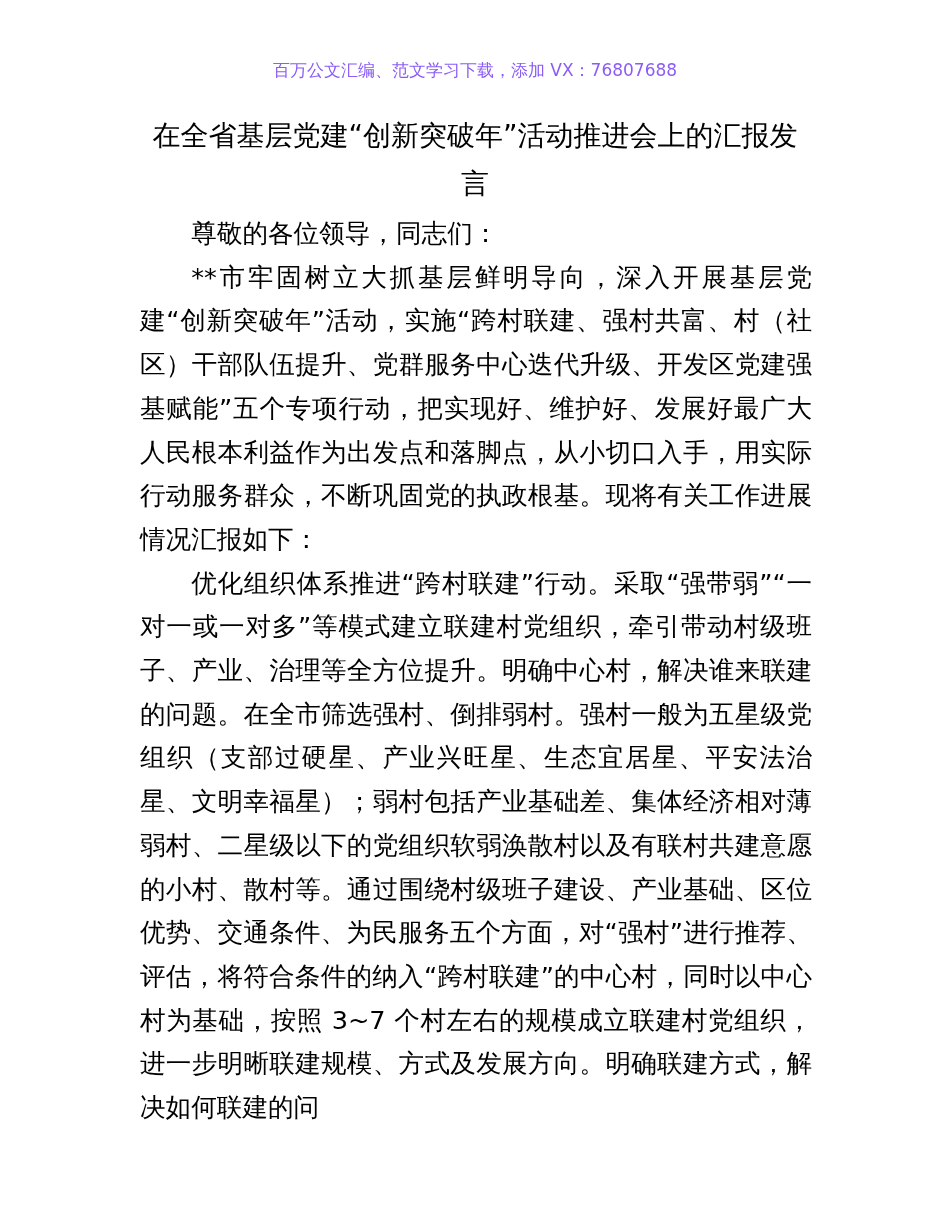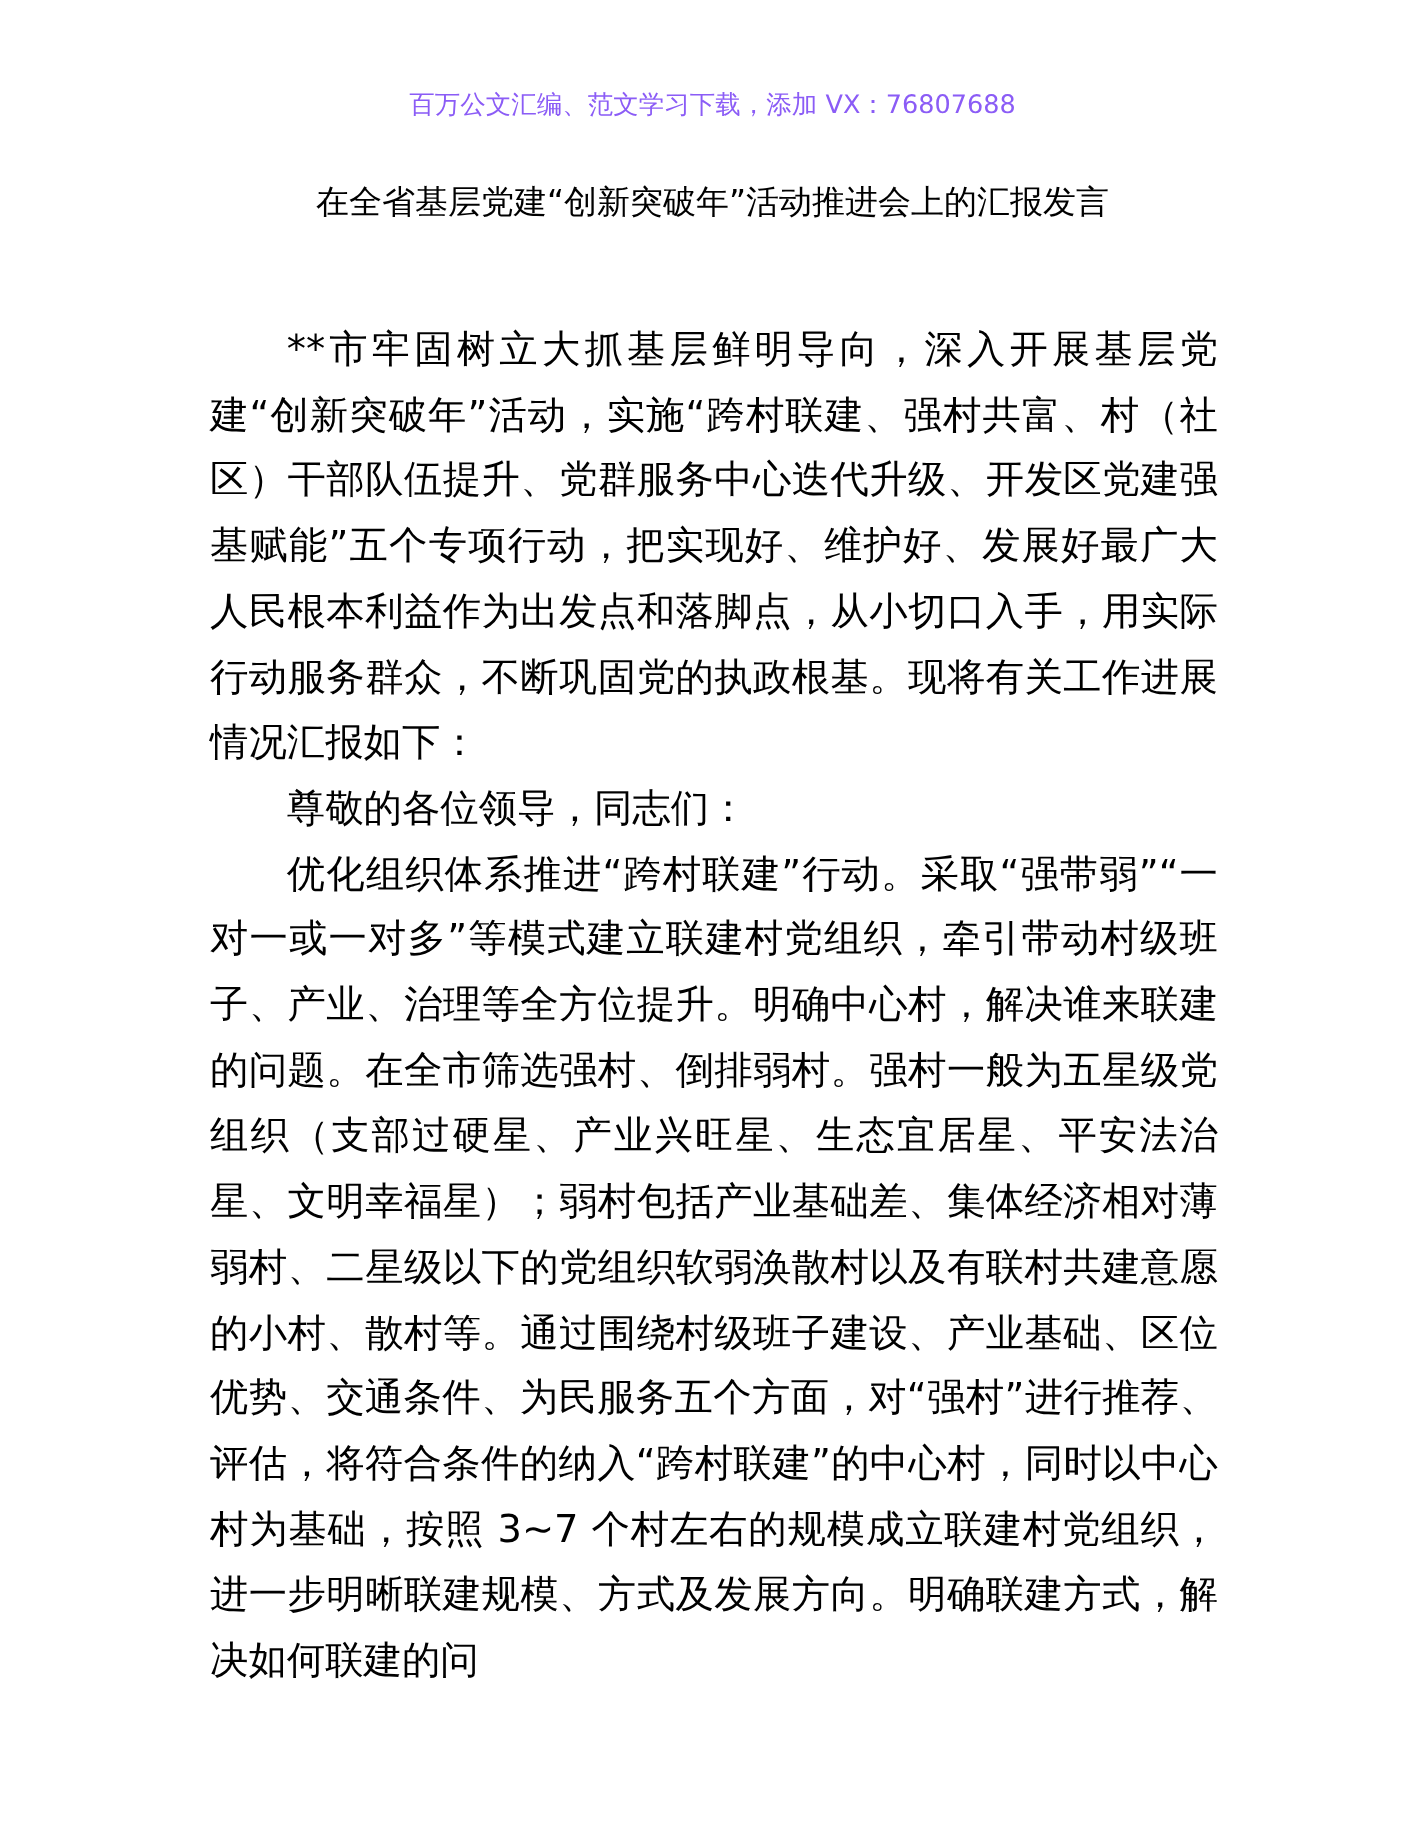--- a/index.html
+++ b/index.html
@@ -25,21 +25,21 @@
       line-height: 28px;
       color: #8b5cf6;
       letter-spacing: 0px;
     }
     .doc-title {
       position: absolute;
       top: 112px;
       left: 140px;
       width: 670px;
       text-align: center;
-      font-size: 22px;
+      font-size: 28px;
       line-height: 48px;
       color: #000000;
       margin: 0;
       font-weight: normal;
     }
     .doc-body {
       position: absolute;
       top: 212px;
       left: 140px;
       width: 672px;
@@ -57,16 +57,16 @@
     }
   </style>
 </head>
 <body>
 
 <div class="header-banner">百万公文汇编、范文学习下载，添加 VX：76807688</div>
 
 <h1 class="doc-title">在全省基层党建“创新突破年”活动推进会上的汇报发言</h1>
 
 <div class="doc-body">
+  <p class="para greeting">尊敬的各位领导，同志们：</p>
   <p class="para">**市牢固树立大抓基层鲜明导向，深入开展基层党建“创新突破年”活动，实施“跨村联建、强村共富、村（社区）干部队伍提升、党群服务中心迭代升级、开发区党建强基赋能”五个专项行动，把实现好、维护好、发展好最广大人民根本利益作为出发点和落脚点，从小切口入手，用实际行动服务群众，不断巩固党的执政根基。现将有关工作进展情况汇报如下：</p>
-  <p class="para greeting">尊敬的各位领导，同志们：</p>
   <p class="para">优化组织体系推进“跨村联建”行动。采取“强带弱”“一对一或一对多”等模式建立联建村党组织，牵引带动村级班子、产业、治理等全方位提升。明确中心村，解决谁来联建的问题。在全市筛选强村、倒排弱村。强村一般为五星级党组织（支部过硬星、产业兴旺星、生态宜居星、平安法治星、文明幸福星）；弱村包括产业基础差、集体经济相对薄弱村、二星级以下的党组织软弱涣散村以及有联村共建意愿的小村、散村等。通过围绕村级班子建设、产业基础、区位优势、交通条件、为民服务五个方面，对“强村”进行推荐、评估，将符合条件的纳入“跨村联建”的中心村，同时以中心村为基础，按照 3~7 个村左右的规模成立联建村党组织，进一步明晰联建规模、方式及发展方向。明确联建方式，解决如何联建的问</p>
 </div>
 
 </body></html>

